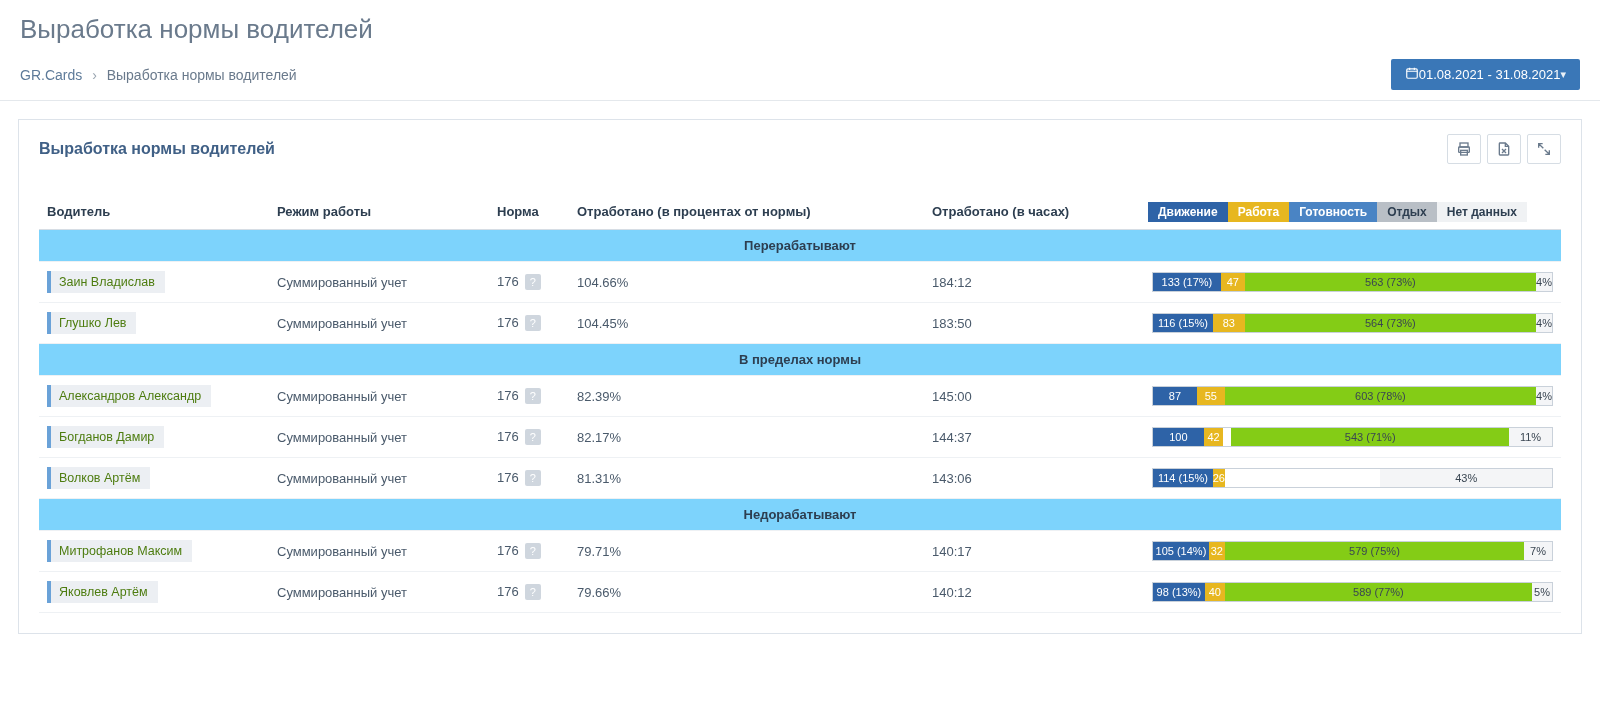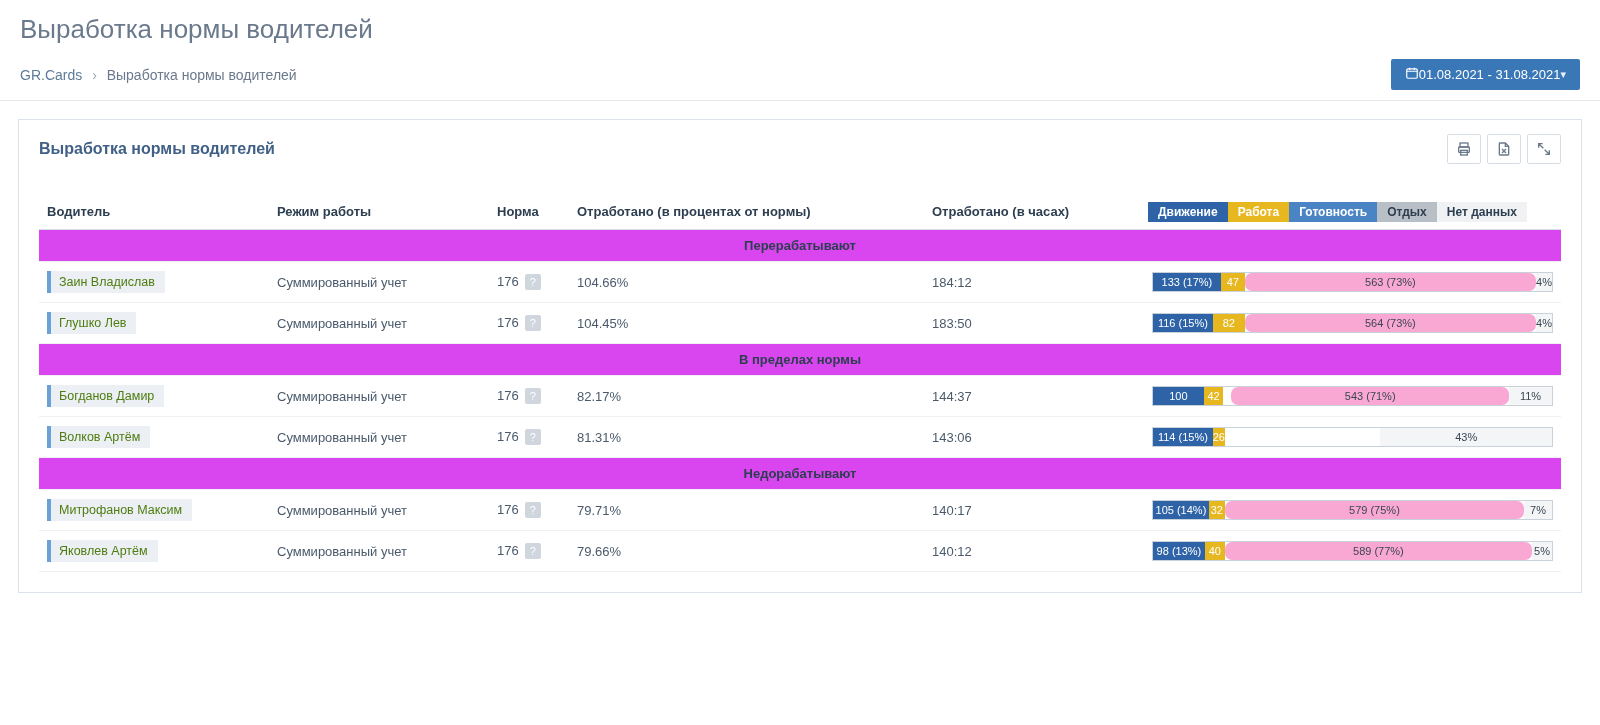--- a/index.html
+++ b/index.html
@@ -98,21 +98,21 @@
     padding: 9px 8px;
     border-bottom: 1px solid #eef1f4;
     color: #4a5a6b;
     font-size: 13px;
     vertical-align: middle;
   }
   tr.group-row td {
     text-align: center;
     font-weight: 600;
     color: #2d3e50;
-    background: #d946ef;
+    background: #7dd3fc;
     padding: 8px;
   }
   .driver-chip {
     display: inline-block;
     padding: 4px 10px 4px 8px;
     background: #eceff3;
     border-left: 4px solid #6aa2d8;
     color: #4d7c0f;
     font-size: 12.5px;
   }
@@ -137,21 +137,21 @@
   }
   .seg {
     display: flex;
     align-items: center;
     justify-content: center;
     white-space: nowrap;
     overflow: hidden;
   }
   .seg.drive  { background: #2e63a7; }
   .seg.work   { background: #e7b720; }
-  .seg.rest   { background: #f9a8d4; color:#3a4652;border-radius:7px; }
+  .seg.rest   { background: #84cc16; color:#3a4652; }
   .seg.nodata { background: #f4f5f7; color:#3a4652; }
   col.c-driver  { width: 230px; }
   col.c-mode    { width: 220px; }
   col.c-norm    { width: 80px;  }
   col.c-pct     { width: 355px; }
   col.c-hours   { width: 220px; }
   col.c-bar     { }
 </style>
 </head>
 <body>
@@ -250,28 +250,43 @@
         </tr>
         <tr>
           <td><span class="driver-chip">Глушко Лев</span></td>
           <td>Суммированный учет</td>
           <td class="norm-cell"><span>176</span><span class="norm-q">?</span></td>
           <td>104.45%</td>
           <td>183:50</td>
           <td>
             <div class="bar">
               <div class="seg drive" style="width: 15%;">116 (15%)</div>
-              <div class="seg work" style="width: 8%;">82</div>
+              <div class="seg work" style="width: 8%;">83</div>
               <div class="seg rest" style="width: 73%;">564 (73%)</div>
               <div class="seg nodata" style="width: 4%;">4%</div>
             </div>
           </td>
         </tr>
         <tr class="group-row">
           <td colspan="6">В пределах нормы</td>
+        </tr>
+        <tr>
+          <td><span class="driver-chip">Александров Александр</span></td>
+          <td>Суммированный учет</td>
+          <td class="norm-cell"><span>176</span><span class="norm-q">?</span></td>
+          <td>82.39%</td>
+          <td>145:00</td>
+          <td>
+            <div class="bar">
+              <div class="seg drive" style="width: 11%;">87</div>
+              <div class="seg work" style="width: 7%;">55</div>
+              <div class="seg rest" style="width: 78%;">603 (78%)</div>
+              <div class="seg nodata" style="width: 4%;">4%</div>
+            </div>
+          </td>
         </tr>
         <tr>
           <td><span class="driver-chip">Богданов Дамир</span></td>
           <td>Суммированный учет</td>
           <td class="norm-cell"><span>176</span><span class="norm-q">?</span></td>
           <td>82.17%</td>
           <td>144:37</td>
           <td>
             <div class="bar">
               <div class="seg drive" style="width: 13%;">100</div>

